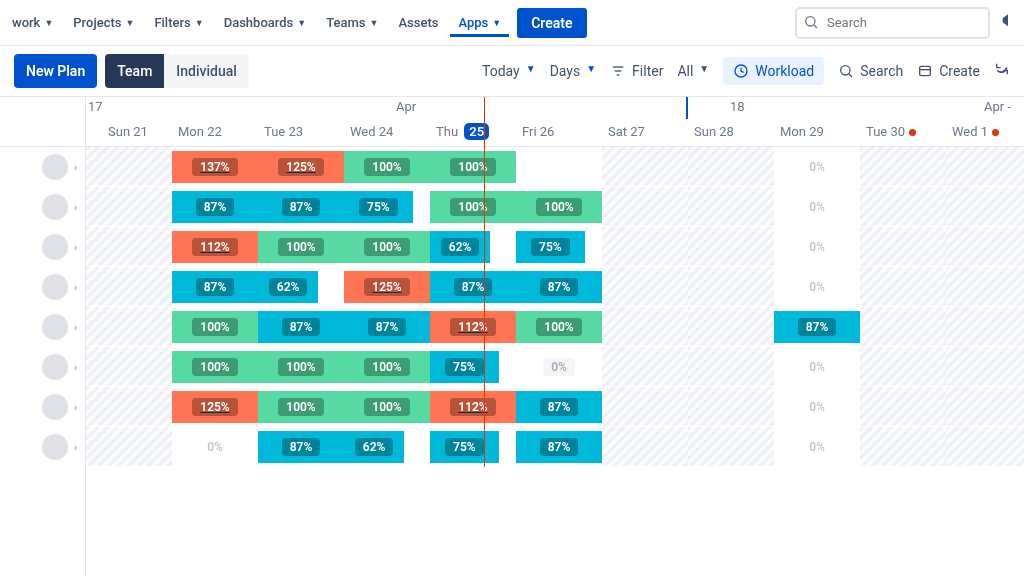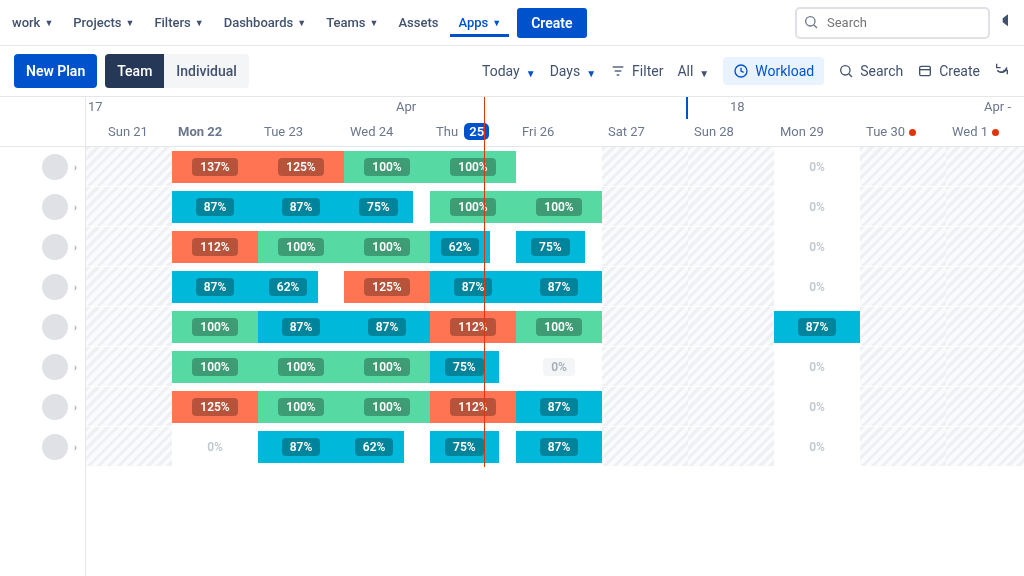--- a/index.html
+++ b/index.html
@@ -24,21 +24,21 @@
   .toolbar { display:flex; align-items:center; height:50px; padding:0 14px; }
   .btn { display:inline-flex; align-items:center; gap:6px; height:34px; padding:0 12px; border-radius:4px; font-weight:500; font-size:14px; cursor:pointer; border:none; background:transparent; color:#172b4d; }
   .btn-primary { background:#0052cc; color:#fff; font-weight:600; }
   .btn-dark { background:#253858; color:#fff; }
   .btn-light { background:#f4f5f7; color:#42526e; }
   .seg { display:flex; gap:0; }
   .seg .btn { border-radius:0; }
   .seg .btn:first-child { border-radius:4px 0 0 4px; }
   .seg .btn:last-child { border-radius:0 4px 4px 0; }
   .tool-group { display:flex; align-items:center; gap:14px; }
-  .tool-item { display:flex; align-items:flex-end; gap:6px; color:#42526e; font-size:14px; cursor:pointer; }
+  .tool-item { display:flex; align-items:flex-start; gap:6px; color:#42526e; font-size:14px; cursor:pointer; }
   .tool-item.workload { background:#e9f2ff; color:#0052cc; padding:6px 10px; border-radius:4px; }
   .chev-sm { font-size:10px; color:#0052cc; }
   .chev-sm.gray { color:#42526e; }
   .refresh { font-size:16px; color:#42526e; }
 
   
   .timeline-wrap { position:relative; height:calc(576px - 96px); border-top:1px solid #e4e6ea; }
   .side-label { position:absolute; left:2px; top:200px; transform:rotate(-90deg); transform-origin:left top; color:#6b778c; font-size:12px; white-space:nowrap; letter-spacing:.2px; translate:0 80px;}
   .side-label-txt { transform-origin:center; }
 
@@ -58,21 +58,21 @@
   .day-cell.today .bubble { background:#0052cc; color:#fff; border-radius:5px; padding:1px 5px; margin-left:3px; font-weight:600; }
   .day-cell .dot { display:inline-block; width:7px; height:7px; border-radius:50%; background:#de350b; margin-left:4px; vertical-align:middle; }
 
   .rows { position:relative; }
   .row { height:40px; position:relative; border-bottom:1px solid rgba(0,0,0,0); }
   .hatch { position:absolute; top:0; bottom:0; background:repeating-linear-gradient(135deg,#eef0f3 0,#eef0f3 3px,#fafbfc 3px,#fafbfc 7px); }
   .bar { position:absolute; top:4px; height:32px; display:flex; align-items:center; justify-content:center; }
   .pill { background:rgba(0,0,0,.28); color:#fff; font-size:12px; font-weight:600; padding:2px 8px; border-radius:4px; }
   .c-green { background:#57d9a3; }
   .c-blue  { background:#00b8d9; }
-  .c-red   { background:#ff7452; }
+  .c-red   { background:#ff7452;text-decoration:underline; }
   .c-white { background:#fff; }
   .c-white .pill { background:#f4f5f7; color:#a5adba; }
   .c-empty { background:transparent; }
   .c-empty .pill { background:transparent; color:#c1c7d0; }
 
   .today-line { position:absolute; top:0; bottom:0; width:1px; background:#de350b; z-index:2; }
 
   svg.icon { width:16px; height:16px; stroke:currentColor; fill:none; stroke-width:2; }
 </style>
 </head>
@@ -232,21 +232,21 @@
   <div class="grid">
     <div class="wk-header" id="wk-header">
         <span class="wk-cell" style="left: 2px;">17</span>
         <span class="wk-cell" style="left: 310px;">Apr</span>
         <span class="wk-cell" style="left: 620px; margin-left: 24px;">18</span>
         <span class="wk-cell" style="left: 898px;">Apr -</span>
         <div class="wk-divider" style="left: 600px; height: 22px; background: rgb(0, 82, 204); width: 2px;"></div>
       </div>
     <div class="day-header" id="day-header">
         <span class="day-cell" style="left: 22px;">Sun 21</span>
-        <span class="day-cell" style="left: 92px; font-weight: bold;">Mon 22</span>
+        <span class="day-cell" style="left: 92px;">Mon 22</span>
         <span class="day-cell" style="left: 178px;">Tue 23</span>
         <span class="day-cell" style="left: 264px;">Wed 24</span>
         <span class="day-cell today" style="left: 350px;">Thu <span class="bubble">25</span></span>
         <span class="day-cell" style="left: 436px;">Fri 26</span>
         <span class="day-cell" style="left: 522px;">Sat 27</span>
         <span class="day-cell" style="left: 608px;">Sun 28</span>
         <span class="day-cell" style="left: 694px;">Mon 29</span>
         <span class="day-cell" style="left: 780px;">Tue 30<span class="dot"></span></span>
         <span class="day-cell" style="left: 866px;">Wed 1<span class="dot"></span></span>
       </div>

